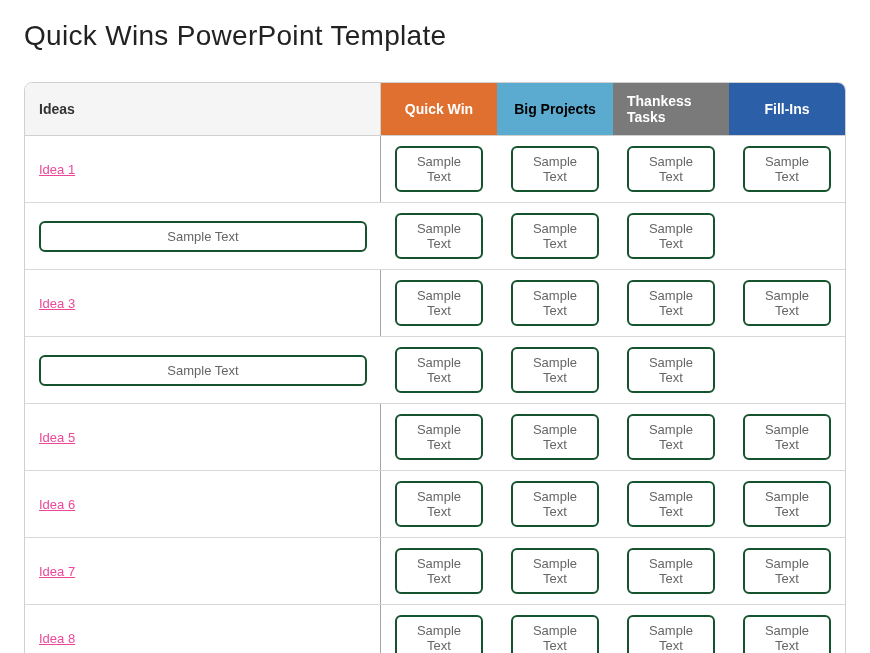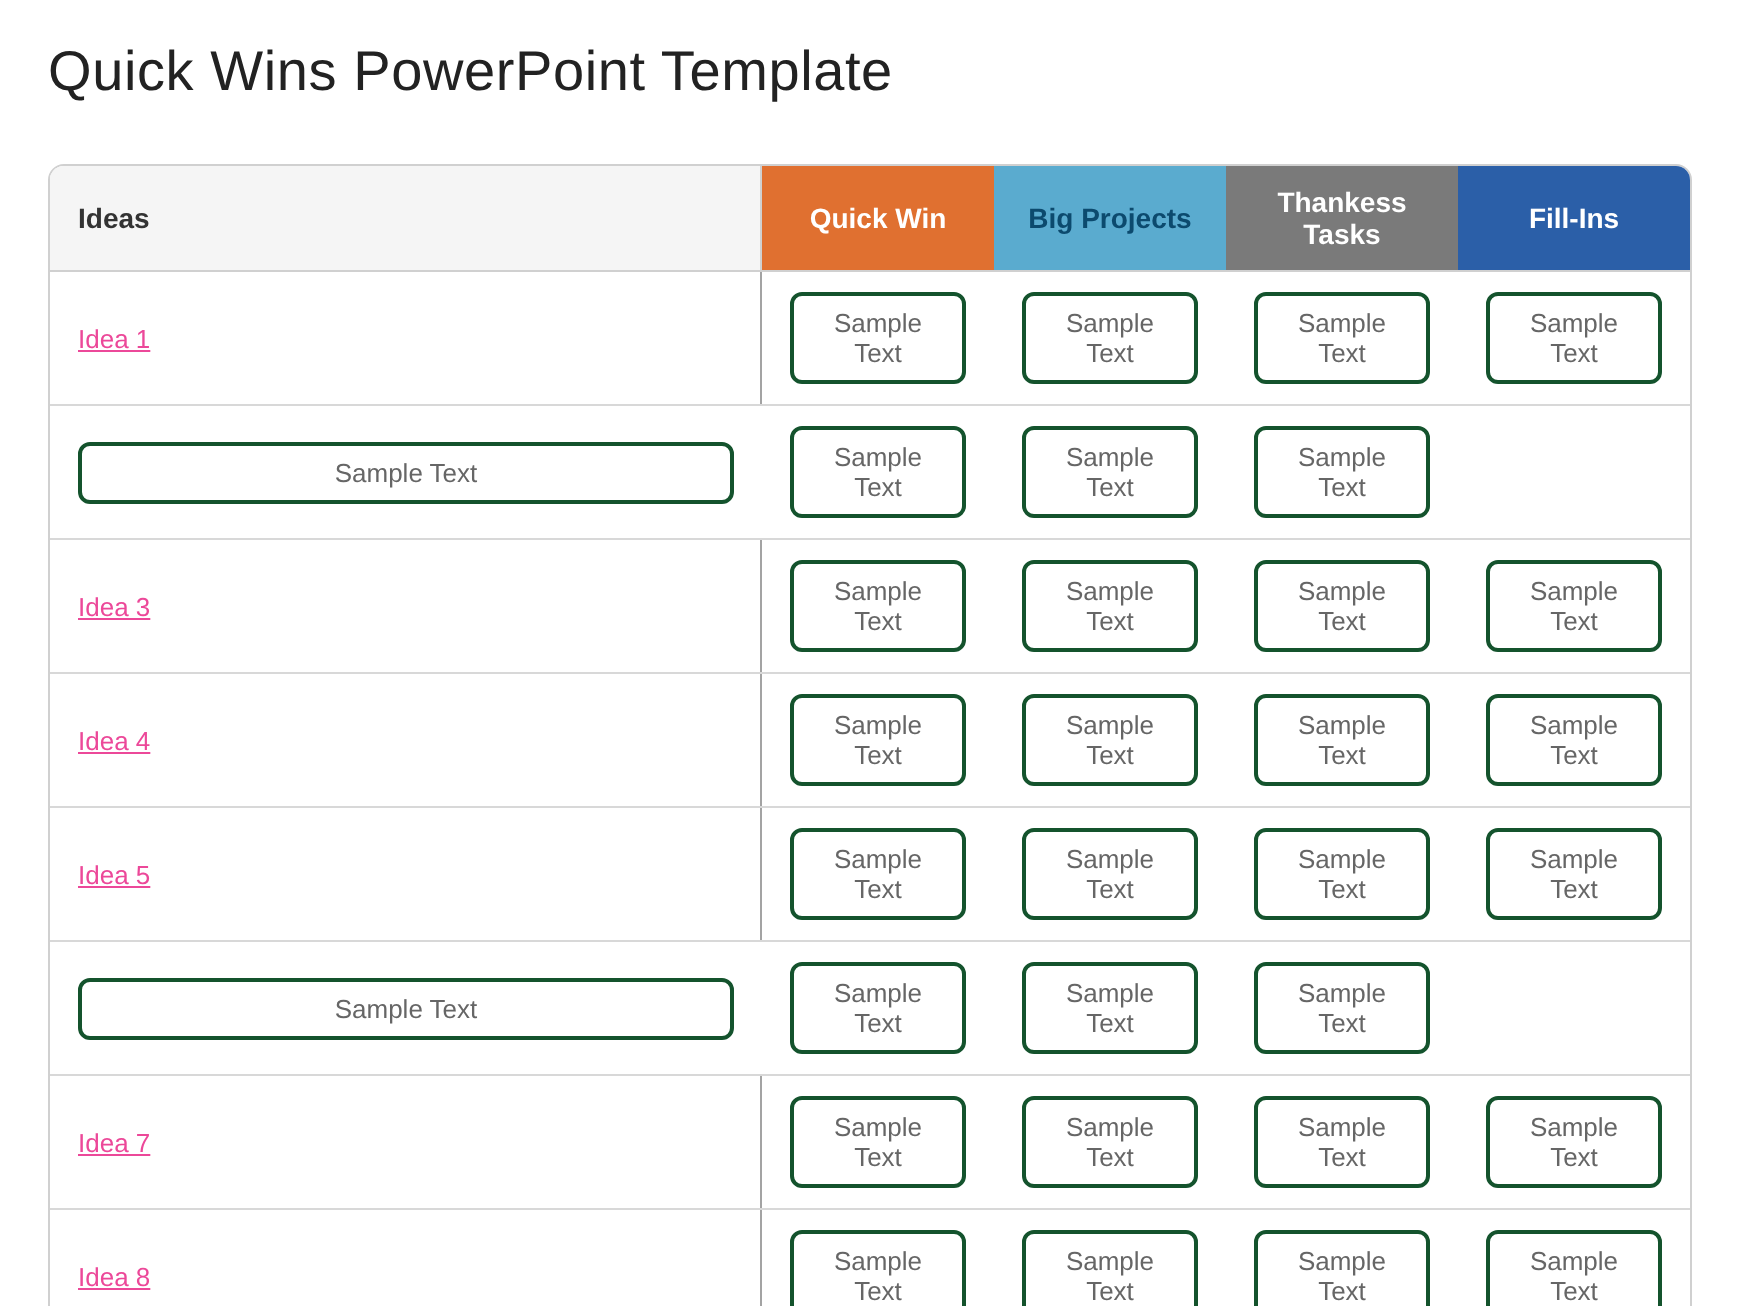--- a/index.html
+++ b/index.html
@@ -35,21 +35,21 @@
     .table-header {
       display: grid;
       grid-template-columns: 356px 1fr 1fr 1fr 1fr;
       background: #f5f5f5;
     }
 
     .header-cell {
       padding: 10px 14px;
       font-weight: 600;
       font-size: 14px;
-      text-align: center;
+      text-align: left;
       display: flex;
       align-items: center;
       justify-content: center;
     }
 
     .header-ideas {
       background: #f5f5f5;
       color: #333;
       text-align: right;
       justify-content: flex-start;
@@ -57,21 +57,21 @@
     }
 
     .header-quickwin {
       background: #e07030;
       color: #fff;
       border-radius: 0;
     }
 
     .header-bigprojects {
       background: #5aabcf;
-      color: #0c4a6e;
+      color: #000000;
     }
 
     .header-fillins {
       background: #2b5fa8;
       color: #fff;
     }
 
     .header-thankless {
       background: #7a7a7a;
       color: #fff;
@@ -178,21 +178,20 @@
           <div class="sample-text-box">Sample Text</div>
         </div>
         <div class="row-cell sample-text-cell">
           <div class="sample-text-box">Sample Text</div>
         </div>
         <div class="row-cell sample-text-cell">
           <div class="sample-text-box">Sample Text</div>
         </div>
       </div>
       <div class="table-row">
-        <div class="row-cell idea-label">Idea 4</div>
         <div class="row-cell sample-text-cell">
           <div class="sample-text-box">Sample Text</div>
         </div>
         <div class="row-cell sample-text-cell">
           <div class="sample-text-box">Sample Text</div>
         </div>
         <div class="row-cell sample-text-cell">
           <div class="sample-text-box">Sample Text</div>
         </div>
         <div class="row-cell sample-text-cell">
@@ -208,20 +207,21 @@
           <div class="sample-text-box">Sample Text</div>
         </div>
         <div class="row-cell sample-text-cell">
           <div class="sample-text-box">Sample Text</div>
         </div>
         <div class="row-cell sample-text-cell">
           <div class="sample-text-box">Sample Text</div>
         </div>
       </div>
       <div class="table-row">
+        <div class="row-cell idea-label">Idea 6</div>
         <div class="row-cell sample-text-cell">
           <div class="sample-text-box">Sample Text</div>
         </div>
         <div class="row-cell sample-text-cell">
           <div class="sample-text-box">Sample Text</div>
         </div>
         <div class="row-cell sample-text-cell">
           <div class="sample-text-box">Sample Text</div>
         </div>
         <div class="row-cell sample-text-cell">

